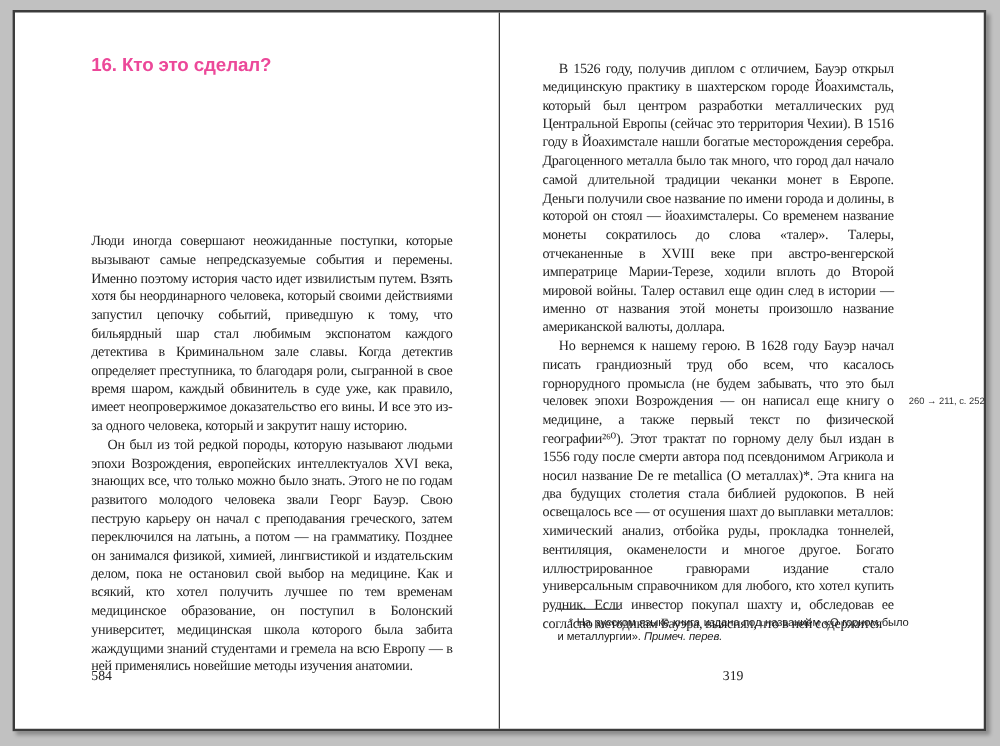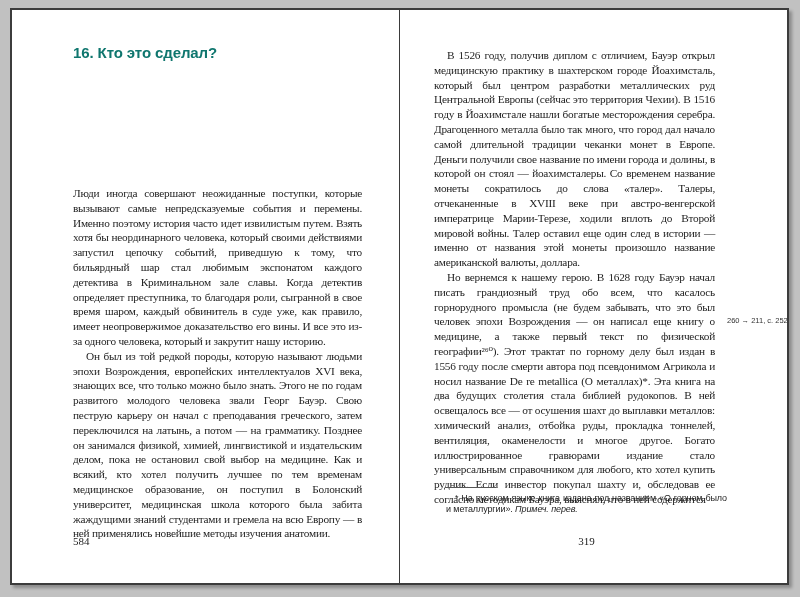--- a/index.html
+++ b/index.html
@@ -44,21 +44,21 @@
 
   .chapter-title {
     position: absolute;
     left: 61px;
     top: 34px;
     margin: 0;
     font-family: "Liberation Sans", sans-serif;
     font-weight: bold;
     font-size: 15px;
     letter-spacing: -0.1px;
-    color: #0f766e;
+    color: #ec4899;
   }
   .body {
     position: absolute;
     font-family: "Liberation Serif", "DejaVu Serif", serif;
     font-size: 11.3px;
     line-height: 14.8px;
     letter-spacing: -0.25px;
     color: #1e1e1e;
     text-align: justify;
   }

